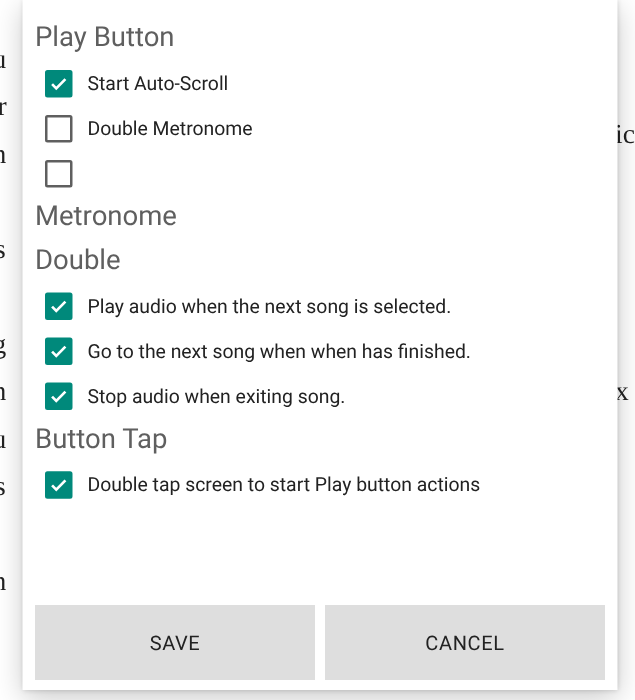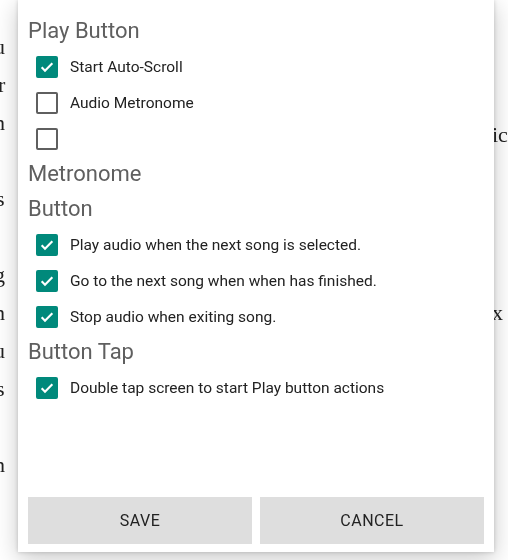--- a/index.html
+++ b/index.html
@@ -96,38 +96,38 @@
     color: #bdbdbd;
   }
   .button-row {
     display: flex;
     gap: 8px;
     margin-top: auto;
     padding-top: 8px;
   }
   .btn {
     flex: 1 1 0;
-    height: 47px;
+    height: 60px;
     background: #dedede;
     border: none;
     font-size: 16px;
     color: #222;
     letter-spacing: 0.5px;
     cursor: pointer;
     font-family: inherit;
   }
 </style>
 </head>
 <body>
 
 <div class="backdrop">
   <div class="line" style="left:-6px; top:28px;">u</div>
   <div class="line" style="left:-2px; top:66px;">r</div>
   <div class="line" style="left:-6px; top:104px;">h</div>
-  <div class="line" style="left:492px; top:116px;">ic</div>
+  <div class="line" style="left:492px; top:88px;">ic</div>
   <div class="line" style="left:-4px; top:180px;">s</div>
   <div class="line" style="left:-6px; top:256px;">g</div>
   <div class="line" style="left:-6px; top:294px;">h</div>
   <div class="line" style="left:492px; top:294px;">x</div>
   <div class="line" style="left:-6px; top:332px;">u</div>
   <div class="line" style="left:-4px; top:370px;">s</div>
   <div class="line" style="left:-6px; top:446px;">h</div>
 </div>
 
 <div class="dialog">
@@ -140,33 +140,33 @@
           <path fill="none" stroke="#fff" stroke-width="3.2" d="M4 12.5l5 5L20 6.5"></path>
         </svg>
     </span>
     <span class="option-label">Start Auto-Scroll</span>
   </div>
 
   <div class="option-row">
     <span class="checkbox">
       
     </span>
-    <span class="option-label">Audio Metronome</span>
+    <span class="option-label">Double Metronome</span>
   </div>
 
   <div class="option-row">
     <span class="checkbox">
       
     </span>
   </div>
 
   <div class="section-title">Metronome</div>
 
 
-  <div class="section-title">Button</div>
+  <div class="section-title">Double</div>
 
   <div class="option-row">
     <span class="checkbox checked">
       <svg viewBox="0 0 24 24">
           <path fill="none" stroke="#fff" stroke-width="3.2" d="M4 12.5l5 5L20 6.5"></path>
         </svg>
     </span>
     <span class="option-label">Play audio when the next song is selected.</span>
   </div>
 

